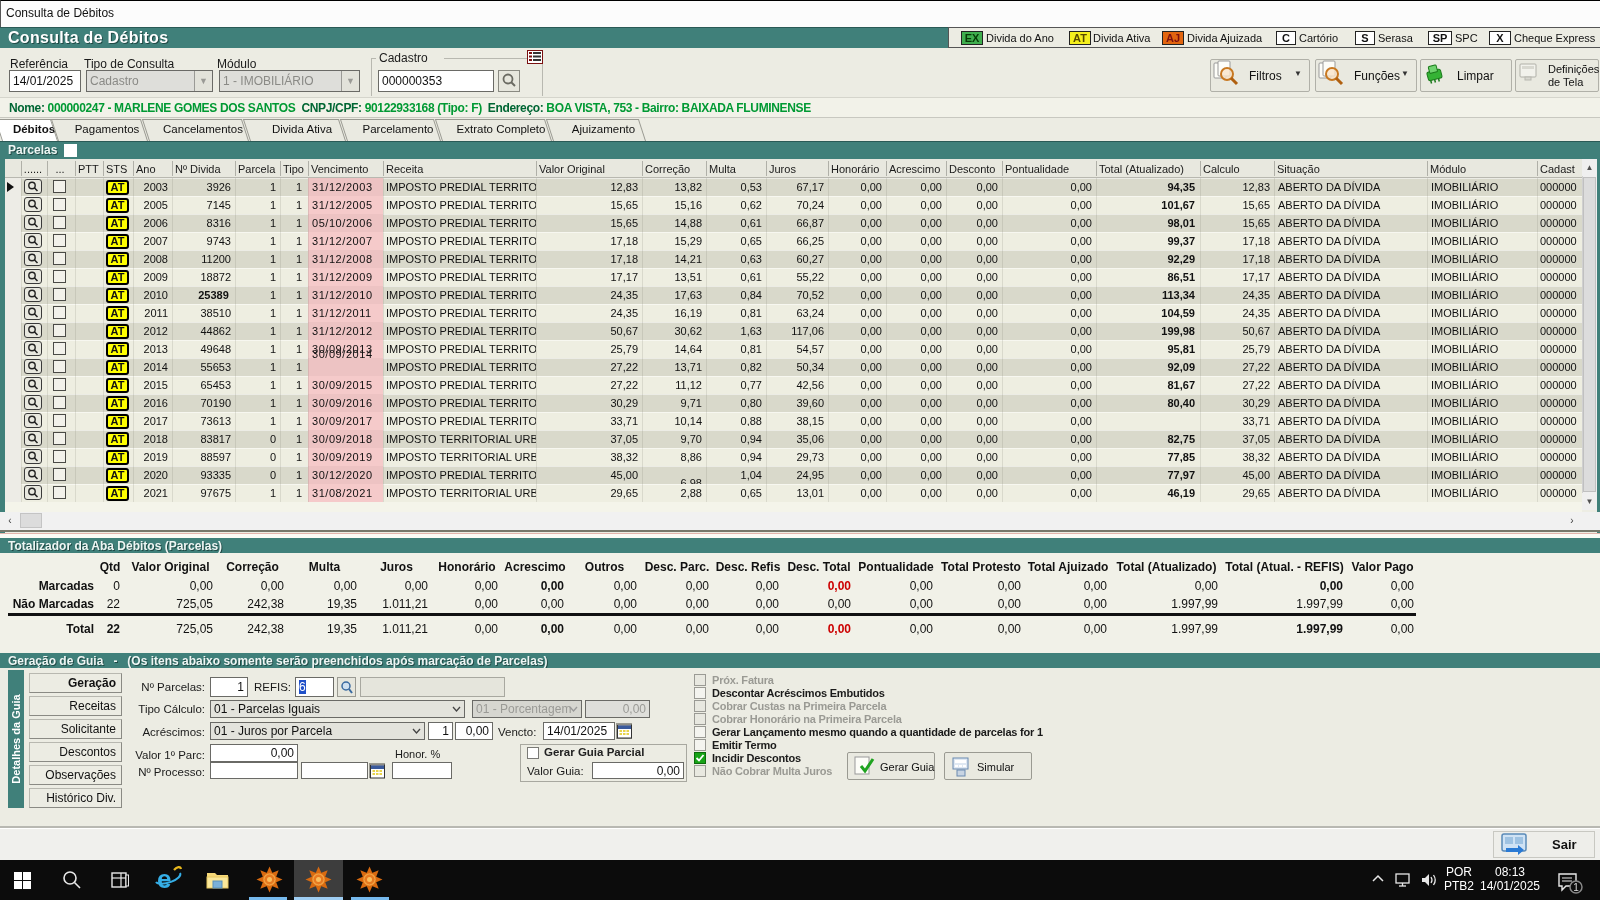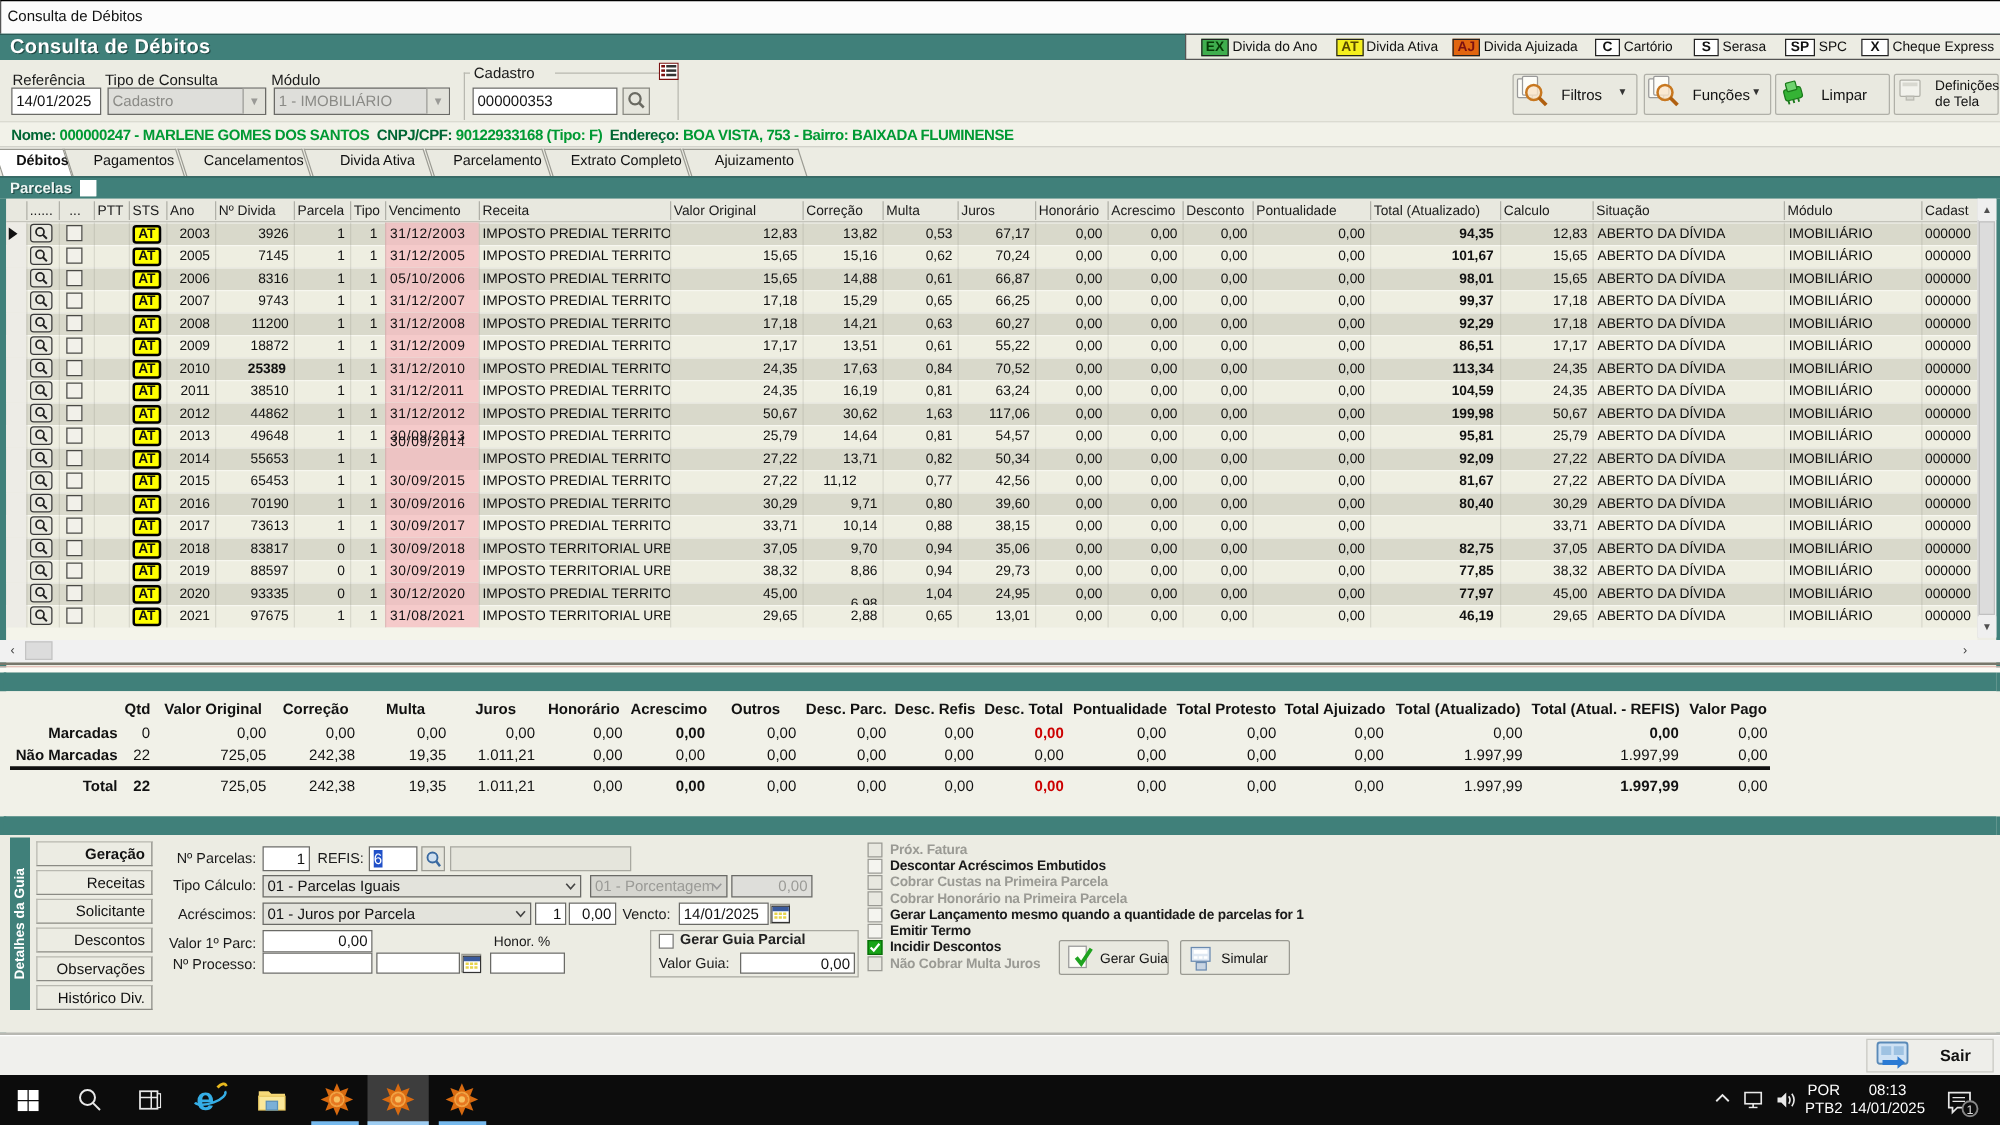--- a/index.html
+++ b/index.html
@@ -471,21 +471,21 @@
       </svg></div>
 <div class="cb" style="left:53px;top:378px;background:#f2f1ea;border-color:#4a4a46;"></div>
 <div class="badge" style="left:106px;top:378px;width:23px;background:#ffff00;color:#111;border-radius:3px;line-height:11px;height:15px;border-width:2px;">AT</div>
 <div class="cell" style="left:133px;top:376px;width:39px;height:18px;font-weight:normal;color:#111;text-align:right;padding-right:4px;">2015</div>
 <div class="cell" style="left:172px;top:376px;width:63px;height:18px;font-weight:normal;color:#111;text-align:right;padding-right:4px;">65453</div>
 <div class="cell" style="left:235px;top:376px;width:45px;height:18px;font-weight:normal;color:#111;text-align:right;padding-right:4px;">1</div>
 <div class="cell" style="left:280px;top:376px;width:28px;height:18px;font-weight:normal;color:#111;text-align:right;padding-right:6px;">1</div>
 <div class="cell" style="left:308px;top:376px;width:75px;height:18px;padding-left:4px;letter-spacing:0.55px;">30/09/2015</div>
 <div class="cell" style="left:383px;top:376px;width:153px;height:18px;font-weight:normal;color:#111;text-align:left;padding-left:3px;">IMPOSTO PREDIAL TERRITORIAL URBANO</div>
 <div class="cell" style="left:536px;top:376px;width:106px;height:18px;font-weight:normal;color:#111;text-align:right;padding-right:4px;">27,22</div>
-<div class="cell" style="left:642px;top:376px;width:64px;height:18px;font-weight:normal;color:#111;text-align:center;padding-right:4px;">11,12</div>
+<div class="cell" style="left:642px;top:376px;width:64px;height:18px;font-weight:normal;color:#111;text-align:right;padding-right:4px;">11,12</div>
 <div class="cell" style="left:706px;top:376px;width:60px;height:18px;font-weight:normal;color:#111;text-align:right;padding-right:4px;">0,77</div>
 <div class="cell" style="left:766px;top:376px;width:62px;height:18px;font-weight:normal;color:#111;text-align:right;padding-right:4px;">42,56</div>
 <div class="cell" style="left:828px;top:376px;width:58px;height:18px;font-weight:normal;color:#111;text-align:right;padding-right:4px;">0,00</div>
 <div class="cell" style="left:886px;top:376px;width:60px;height:18px;font-weight:normal;color:#111;text-align:right;padding-right:4px;">0,00</div>
 <div class="cell" style="left:946px;top:376px;width:56px;height:18px;font-weight:normal;color:#111;text-align:right;padding-right:4px;">0,00</div>
 <div class="cell" style="left:1002px;top:376px;width:94px;height:18px;font-weight:normal;color:#111;text-align:right;padding-right:4px;">0,00</div>
 <div class="cell" style="left:1096px;top:376px;width:104px;height:18px;font-weight:bold;color:#111;text-align:right;padding-right:5px;">81,67</div>
 <div class="cell" style="left:1200px;top:376px;width:74px;height:18px;font-weight:normal;color:#111;text-align:right;padding-right:4px;">27,22</div>
 <div class="cell" style="left:1274px;top:376px;width:153px;height:18px;font-weight:normal;color:#111;text-align:left;padding-left:4px;">ABERTO DA DÍVIDA</div>
 <div class="cell" style="left:1427px;top:376px;width:110px;height:18px;font-weight:normal;color:#111;text-align:left;padding-left:4px;">IMOBILIÁRIO</div>
@@ -687,20 +687,21 @@
 <div style="position:absolute;left:1583px;top:177px;width:13px;height:315px;background:#dcdcdc;border:1px solid #c0c0c0;box-sizing:border-box;"></div>
 <div style="position:absolute;left:1582px;top:493px;width:15px;height:17px;background:#efefef;color:#505050;font-size:8px;text-align:center;line-height:17px;">▼</div>
 <div style="position:absolute;left:0px;top:512px;width:1600px;height:18px;background:#f1f1f1;"></div>
 <div style="position:absolute;left:2px;top:512px;width:16px;height:17px;color:#404040;font-size:10px;text-align:center;line-height:17px;">‹</div>
 <div style="position:absolute;left:20px;top:513px;width:22px;height:15px;background:#dcdcdc;border:1px solid #c4c4c4;box-sizing:border-box;"></div>
 <div style="position:absolute;left:1564px;top:512px;width:16px;height:17px;color:#404040;font-size:10px;text-align:center;line-height:17px;">›</div>
 <div style="position:absolute;left:0px;top:530px;width:1600px;height:2px;background:#77776b;"></div>
 <div style="position:absolute;left:0px;top:533px;width:1600px;height:1px;background:#e3b4ac;"></div>
 <div style="position:absolute;left:0px;top:534px;width:1600px;height:4px;background:#fbfbf6;"></div>
 <div style="position:absolute;left:3px;top:538px;width:1594px;height:15px;background:#40807a;"></div>
+<div style="position:absolute;left:8px;top:539px;width:600px;height:13px;font-size:12px;font-weight:bold;color:#eef6f4;text-shadow:1px 1px 0 #204a46;">Totalizador da Aba Débitos (Parcelas)</div>
 <div style="position:absolute;left:0px;top:553px;width:1600px;height:100px;background:#f1f1e8;"></div>
 <div class="cell b" style="left:96px;top:558px;width:28px;text-align:center;font-size:12px;">Qtd</div>
 <div class="cell b" style="left:124px;top:558px;width:93px;text-align:center;font-size:12px;">Valor Original</div>
 <div class="cell b" style="left:217px;top:558px;width:71px;text-align:center;font-size:12px;">Correção</div>
 <div class="cell b" style="left:288px;top:558px;width:73px;text-align:center;font-size:12px;">Multa</div>
 <div class="cell b" style="left:361px;top:558px;width:71px;text-align:center;font-size:12px;">Juros</div>
 <div class="cell b" style="left:432px;top:558px;width:70px;text-align:center;font-size:12px;">Honorário</div>
 <div class="cell b" style="left:502px;top:558px;width:66px;text-align:center;font-size:12px;">Acrescimo</div>
 <div class="cell b" style="left:568px;top:558px;width:73px;text-align:center;font-size:12px;">Outros</div>
 <div class="cell b" style="left:641px;top:558px;width:72px;text-align:center;font-size:12px;">Desc. Parc.</div>
@@ -762,20 +763,21 @@
 <div class="cell" style="left:669px;top:620px;width:110px;text-align:right;font-size:12px;font-weight:normal;color:#111;">0,00</div>
 <div class="cell" style="left:741px;top:620px;width:110px;text-align:right;font-size:12px;font-weight:bold;color:#cc0000;">0,00</div>
 <div class="cell" style="left:823px;top:620px;width:110px;text-align:right;font-size:12px;font-weight:normal;color:#111;">0,00</div>
 <div class="cell" style="left:911px;top:620px;width:110px;text-align:right;font-size:12px;font-weight:normal;color:#111;">0,00</div>
 <div class="cell" style="left:997px;top:620px;width:110px;text-align:right;font-size:12px;font-weight:normal;color:#111;">0,00</div>
 <div class="cell" style="left:1108px;top:620px;width:110px;text-align:right;font-size:12px;font-weight:normal;color:#111;">1.997,99</div>
 <div class="cell" style="left:1233px;top:620px;width:110px;text-align:right;font-size:12px;font-weight:normal;color:#111;"><b>1.997,99</b></div>
 <div class="cell" style="left:1304px;top:620px;width:110px;text-align:right;font-size:12px;font-weight:normal;color:#111;">0,00</div>
 <div style="position:absolute;left:0px;top:640px;width:1600px;height:13px;background:#f1f1e8;"></div>
 <div style="position:absolute;left:3px;top:653px;width:1594px;height:15px;background:#40807a;"></div>
+<div style="position:absolute;left:8px;top:654px;width:1100px;height:13px;font-size:12px;font-weight:bold;color:#eef6f4;text-shadow:1px 1px 0 #204a46;">Geração de Guia&nbsp;&nbsp;&nbsp;-&nbsp;&nbsp;&nbsp;(Os itens abaixo somente serão preenchidos após marcação de Parcelas)</div>
 <div style="position:absolute;left:0px;top:668px;width:1600px;height:158px;background:#ececE3;"></div>
 <div style="position:absolute;left:8px;top:670px;width:16px;height:138px;background:#40807a;"></div>
 <div style="position:absolute;left:8px;top:808px;width:138px;height:16px;color:#fff;font-size:11px;font-weight:bold;text-align:center;line-height:16px;transform:rotate(-90deg);transform-origin:top left;white-space:nowrap;">Detalhes da Guia</div>
 <div style="position:absolute;left:29px;top:673px;width:93px;height:20px;background:#ececE3;border:1px solid #b8b8b0;border-right-color:#8a8a84;border-bottom-color:#8a8a84;box-sizing:border-box;font-size:12px;font-weight:bold;text-align:right;padding:2px 5px 0 0;color:#111;">Geração</div>
 <div style="position:absolute;left:29px;top:696px;width:93px;height:20px;background:#ececE3;border:1px solid #b8b8b0;border-right-color:#8a8a84;border-bottom-color:#8a8a84;box-sizing:border-box;font-size:12px;font-weight:normal;text-align:right;padding:2px 5px 0 0;color:#111;">Receitas</div>
 <div style="position:absolute;left:29px;top:719px;width:93px;height:20px;background:#ececE3;border:1px solid #b8b8b0;border-right-color:#8a8a84;border-bottom-color:#8a8a84;box-sizing:border-box;font-size:12px;font-weight:normal;text-align:right;padding:2px 5px 0 0;color:#111;">Solicitante</div>
 <div style="position:absolute;left:29px;top:742px;width:93px;height:20px;background:#ececE3;border:1px solid #b8b8b0;border-right-color:#8a8a84;border-bottom-color:#8a8a84;box-sizing:border-box;font-size:12px;font-weight:normal;text-align:right;padding:2px 5px 0 0;color:#111;">Descontos</div>
 <div style="position:absolute;left:29px;top:765px;width:93px;height:20px;background:#ececE3;border:1px solid #b8b8b0;border-right-color:#8a8a84;border-bottom-color:#8a8a84;box-sizing:border-box;font-size:12px;font-weight:normal;text-align:right;padding:2px 5px 0 0;color:#111;">Observações</div>
 <div style="position:absolute;left:29px;top:788px;width:93px;height:20px;background:#ececE3;border:1px solid #b8b8b0;border-right-color:#8a8a84;border-bottom-color:#8a8a84;box-sizing:border-box;font-size:12px;font-weight:normal;text-align:right;padding:2px 5px 0 0;color:#111;">Histórico Div.</div>
 <div class="lbl" style="left:85px;top:681px;width:120px;text-align:right;">Nº Parcelas:</div>

